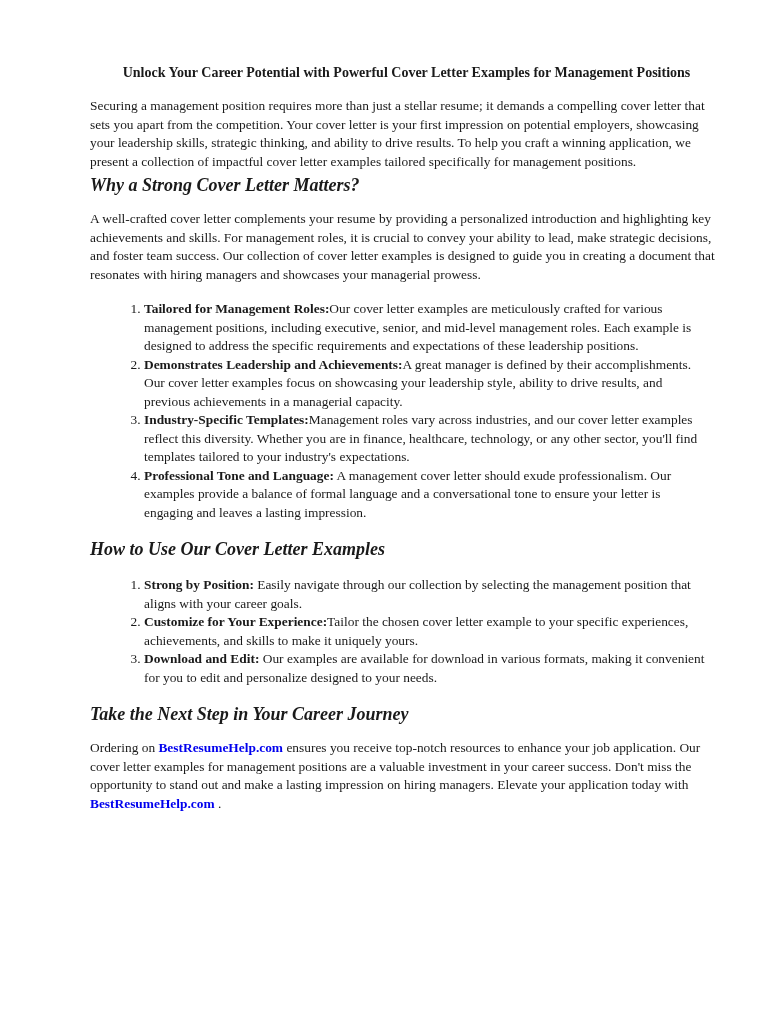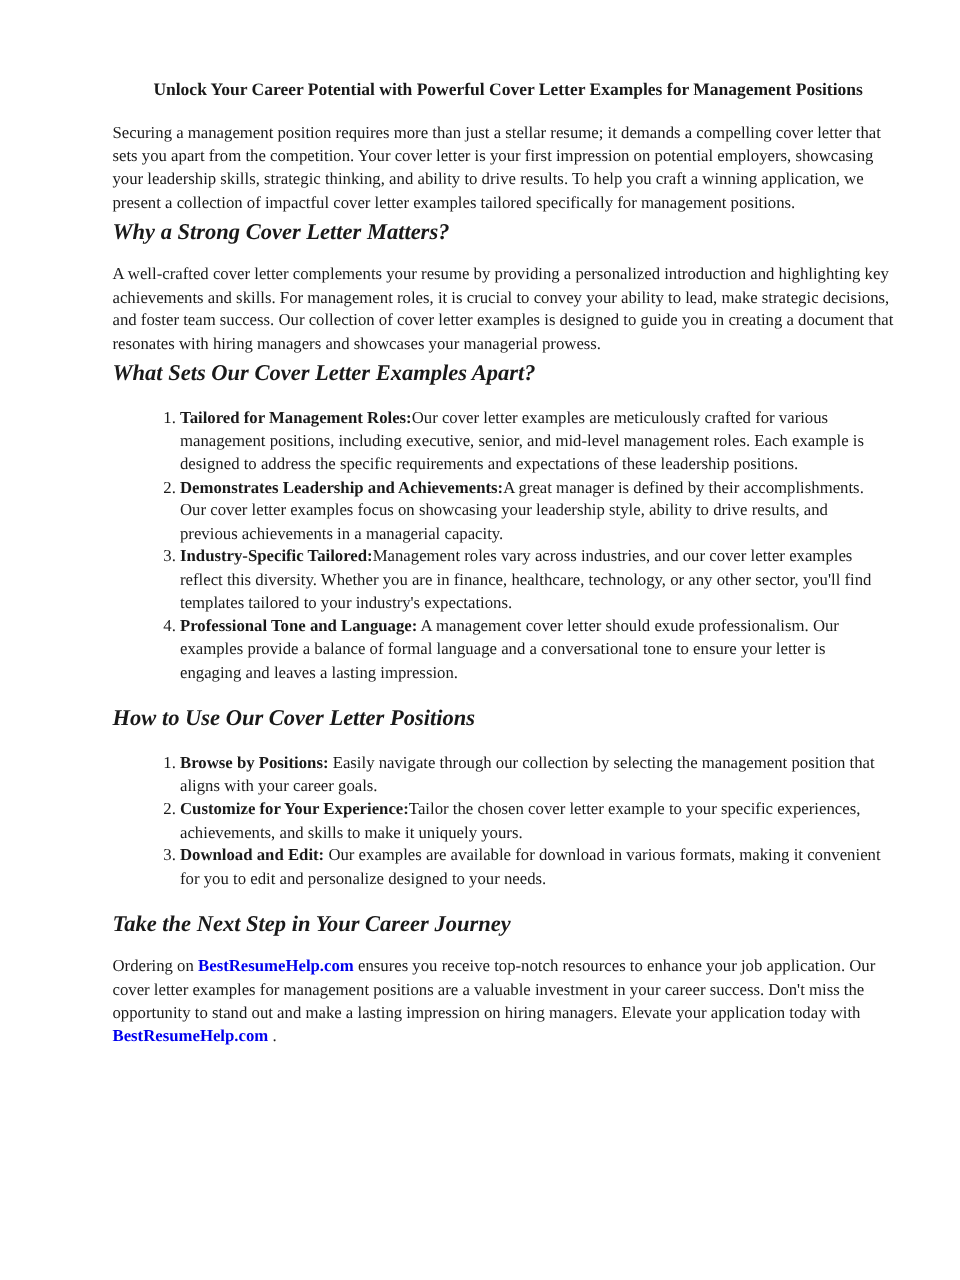--- a/index.html
+++ b/index.html
@@ -60,31 +60,30 @@
 
 <div class="page">
 
   <div class="doc-title">Unlock Your Career Potential with Powerful Cover Letter Examples for Management Positions</div>
 
   <p class="body-text">Securing a management position requires more than just a stellar resume; it demands a compelling cover letter that sets you apart from the competition. Your cover letter is your first impression on potential employers, showcasing your leadership skills, strategic thinking, and ability to drive results. To help you craft a winning application, we present a collection of impactful cover letter examples tailored specifically for management positions.</p>
 
   <h2 class="section-heading">Why a Strong Cover Letter Matters?</h2>
   <p class="body-text">A well-crafted cover letter complements your resume by providing a personalized introduction and highlighting key achievements and skills. For management roles, it is crucial to convey your ability to lead, make strategic decisions, and foster team success. Our collection of cover letter examples is designed to guide you in creating a document that resonates with hiring managers and showcases your managerial prowess.</p>
 
-  <h2 class="section-heading">What Sets Our Cover Letter Examples Apart?</h2>
   <ol class="numbered-list">
     <li><span class="run-in-label">Tailored for Management Roles:</span><span>Our cover letter examples are meticulously crafted for various management positions, including executive, senior, and mid-level management roles. Each example is designed to address the specific requirements and expectations of these leadership positions.</span></li>
     <li><span class="run-in-label">Demonstrates Leadership and Achievements:</span><span>A great manager is defined by their accomplishments. Our cover letter examples focus on showcasing your leadership style, ability to drive results, and previous achievements in a managerial capacity.</span></li>
-    <li><span class="run-in-label">Industry-Specific Tailored:</span><span>Management roles vary across industries, and our cover letter examples reflect this diversity. Whether you are in finance, healthcare, technology, or any other sector, you'll find templates tailored to your industry's expectations.</span></li>
+    <li><span class="run-in-label">Industry-Specific Templates:</span><span>Management roles vary across industries, and our cover letter examples reflect this diversity. Whether you are in finance, healthcare, technology, or any other sector, you'll find templates tailored to your industry's expectations.</span></li>
     <li><span class="run-in-label">Professional Tone and Language:</span><span> A management cover letter should exude professionalism. Our examples provide a balance of formal language and a conversational tone to ensure your letter is engaging and leaves a lasting impression.</span></li>
   </ol>
 
-  <h2 class="section-heading">How to Use Our Cover Letter Positions</h2>
+  <h2 class="section-heading">How to Use Our Cover Letter Examples</h2>
   <ol class="numbered-list">
-    <li><span class="run-in-label">Browse by Positions:</span><span> Easily navigate through our collection by selecting the management position that aligns with your career goals.</span></li>
+    <li><span class="run-in-label">Strong by Position:</span><span> Easily navigate through our collection by selecting the management position that aligns with your career goals.</span></li>
     <li><span class="run-in-label">Customize for Your Experience:</span><span>Tailor the chosen cover letter example to your specific experiences, achievements, and skills to make it uniquely yours.</span></li>
     <li><span class="run-in-label">Download and Edit:</span><span> Our examples are available for download in various formats, making it convenient for you to edit and personalize designed to your needs.</span></li>
   </ol>
 
   <h2 class="section-heading">Take the Next Step in Your Career Journey</h2>
   <p class="body-text"><span>Ordering on </span><a class="doc-link" href="#" style="color: rgb(0, 0, 238);">BestResumeHelp.com</a><span> ensures you receive top-notch resources to enhance your job application. Our cover letter examples for management positions are a valuable investment in your career success. Don't miss the opportunity to stand out and make a lasting impression on hiring managers. Elevate your application today with </span><a class="doc-link" href="#" style="color: rgb(0, 0, 238);">BestResumeHelp.com</a><span> .</span></p>
 
 </div>
 
 </body></html>

